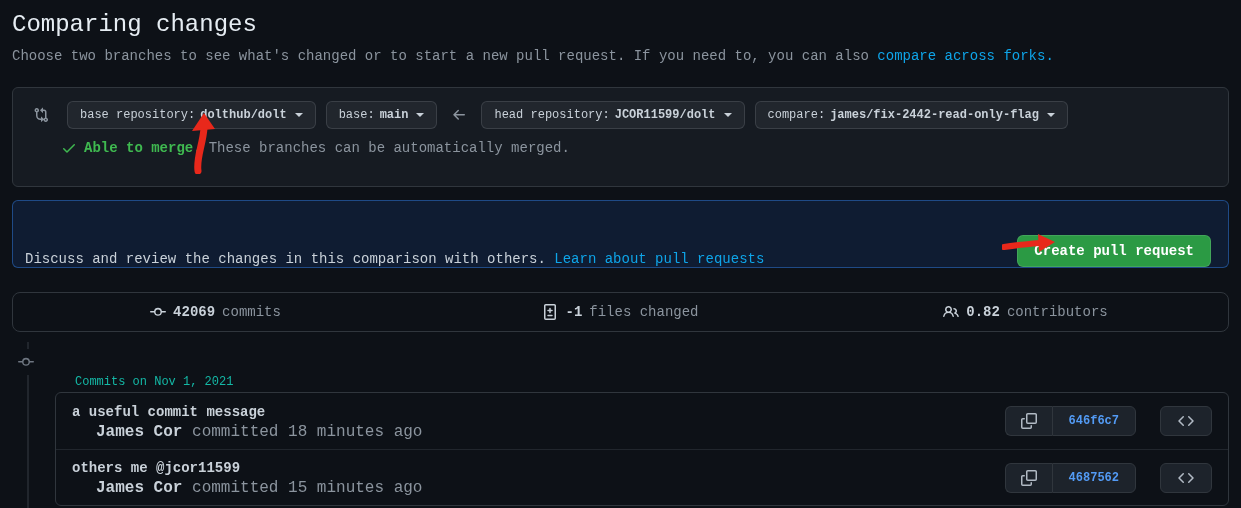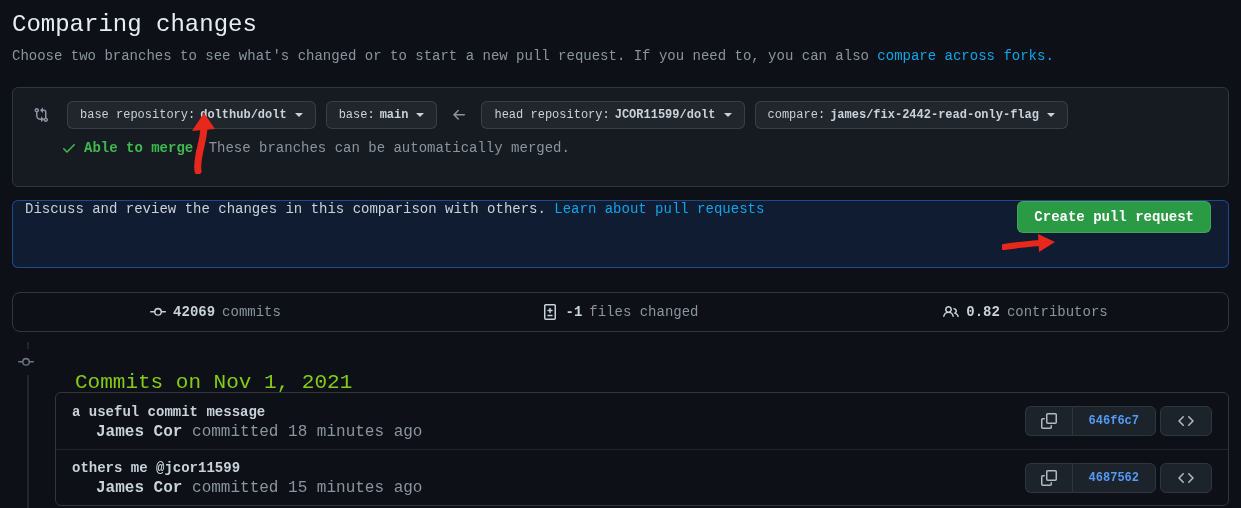--- a/index.html
+++ b/index.html
@@ -22,45 +22,45 @@
   .caret{width:0;height:0;border-left:4px solid transparent;border-right:4px solid transparent;
          border-top:4px solid #c9d1d9;display:inline-block;margin-left:3px;}
   .arrow-left-wrap{color:#8b949e;display:flex;margin:0 14px 0 4px;}
   .merge-row{margin-top:11px;margin-left:32px;display:flex;align-items:center;gap:7px;font-size:14px;}
   .merge-check{color:#3fb950;display:flex;}
   .merge-strong{color:#3fb950;font-weight:700;}
   .merge-text{color:#8b949e;}
 
   
   .info-box{position:relative;margin-top:13px;height:68px;background:rgba(31,111,235,0.13);
-            border:1px solid rgba(56,139,253,0.42);border-radius:6px;display:flex;align-items:flex-start;padding:0 17px 0 12px;}
+            border:1px solid rgba(56,139,253,0.42);border-radius:6px;display:flex;align-items:flex-end;padding:0 17px 0 12px;}
   .info-text{font-size:14px;color:#c9d1d9;}
   .btn-primary{margin-left:auto;height:32px;padding:0 16px;background:#2b9a44;border:1px solid rgba(240,246,252,0.12);
                border-radius:6px;color:#ffffff;font-size:14px;font-weight:700;cursor:pointer;font-family:inherit;}
 
   
   .stats-bar{margin-top:24px;height:40px;border:1px solid #30363d;border-radius:8px;display:flex;}
   .stat-cell{flex:1;display:flex;align-items:center;justify-content:center;gap:7px;font-size:14px;color:#8b949e;cursor:pointer;}
   .stat-cell .stat-icon{color:#c9d1d9;display:flex;}
   .stat-value{font-weight:700;color:#c9d1d9;}
 
   
   .commits-section{position:relative;margin-top:20px;}
   .timeline-line{position:absolute;left:15px;top:-10px;bottom:-4px;width:2px;background:#21262d;}
   .date-row{position:relative;height:20px;display:flex;align-items:center;}
   .date-icon-wrap{position:absolute;left:4px;top:50%;transform:translateY(-50%);
                   background:#0d1117;padding:5px 2px;color:#6e7681;display:flex;z-index:1;}
-  .date-text{margin-left:63px;font-size:21px;color:#84cc16;margin-top:40px;}
+  .date-text{margin-left:63px;font-size:12px;color:#14b8a6;margin-top:40px;}
   .commit-list{position:relative;margin-left:43px;margin-top:20px;border:1px solid #30363d;border-radius:6px;background:#0d1117;z-index:1;}
   .commit-row{display:flex;align-items:center;height:56px;padding:0 16px;}
   .commit-row + .commit-row{border-top:1px solid #21262d;}
   .commit-msg{font-size:14px;font-weight:700;color:#c9d1d9;cursor:pointer;line-height:18px;}
   .commit-meta{margin-left:24px;margin-top:4px;font-size:16px;color:#8b949e;line-height:15px;}
   .commit-author{font-weight:700;color:#c9d1d9;cursor:pointer;}
-  .commit-actions{margin-left:auto;display:flex;align-items:center;gap:4px;}
+  .commit-actions{margin-left:auto;display:flex;align-items:center;gap:24px;}
   .btn-group{display:inline-flex;}
   .icon-btn{height:30px;display:inline-flex;align-items:center;justify-content:center;
             background:#1d232b;border:1px solid #30363d;color:#b1bac4;cursor:pointer;font-family:inherit;}
   .copy-btn{padding:0 15px;border-radius:6px 0 0 6px;border-right:0;}
   .sha-btn{padding:0 16px;border-radius:0 6px 6px 0;font-size:12px;font-weight:700;color:#539bf5;}
   .code-btn{padding:0 17px;border-radius:6px;}
 
   .red-arrow{position:absolute;pointer-events:none;}
 </style>
 </head>

